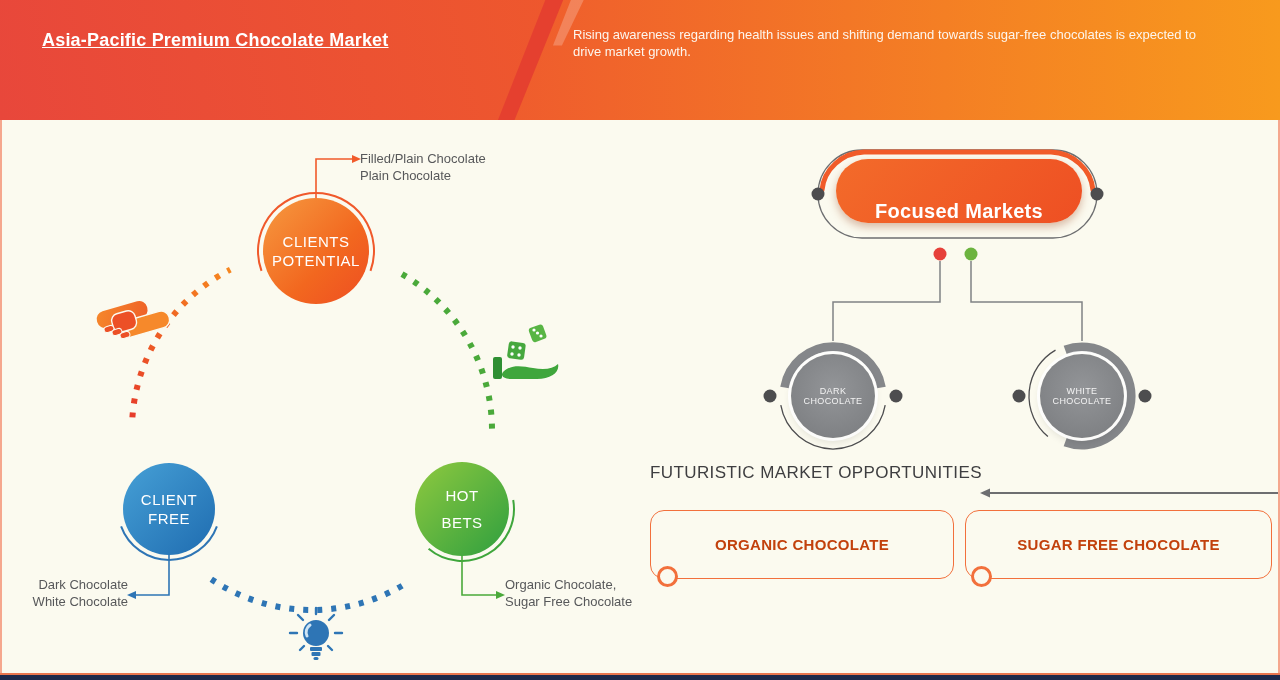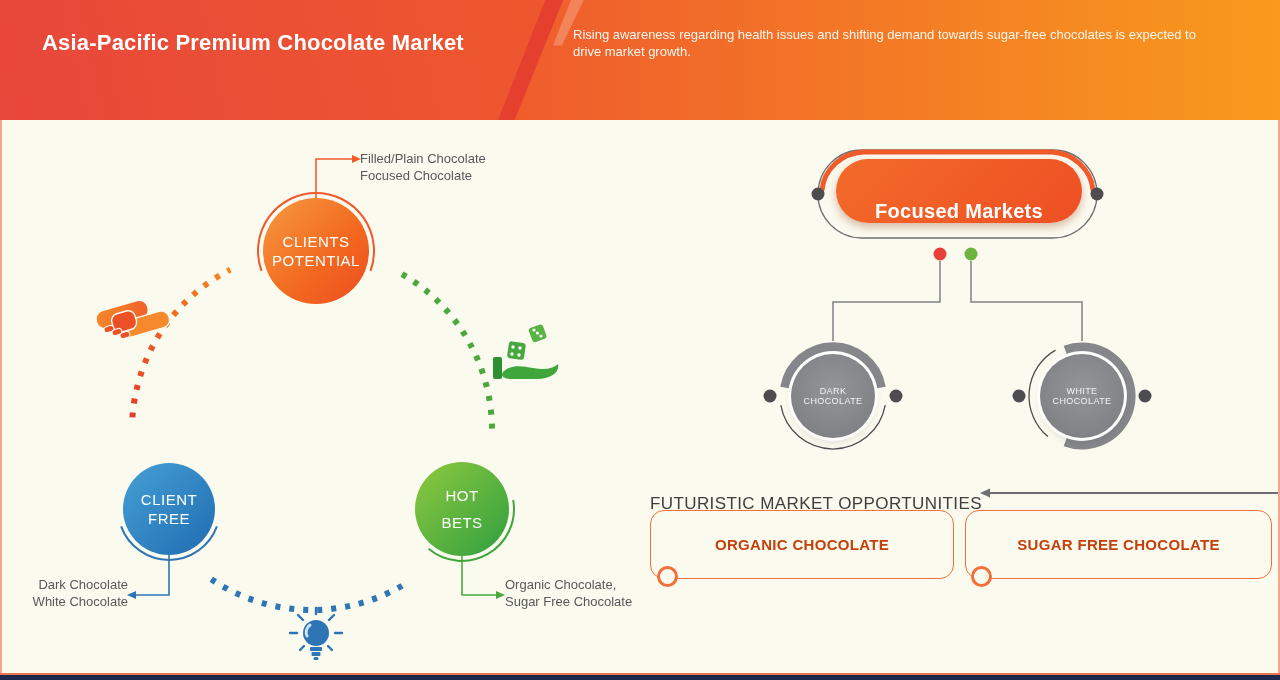--- a/index.html
+++ b/index.html
@@ -11,21 +11,21 @@
   .header-stripe{position:absolute;top:0;left:0;width:100%;height:100%;
           background:#e5402f;
           clip-path:polygon(0 0,44% 0,40.2% 100%,0 100%);}
   .header-left-bg{position:absolute;top:0;left:0;width:100%;height:100%;
           background:linear-gradient(78deg,#e8473b 0%,#ee582d 45%,#f78f1e 100%);
           clip-path:polygon(0 0,42.6% 0,38.9% 100%,0 100%);}
   .header-glint{position:absolute;top:0;left:0;width:100%;height:100%;
           background:rgba(255,255,255,.22);
           clip-path:polygon(44.6% 0,45.6% 0,43.9% 38%,43.2% 38%);}
   .header-title{position:absolute;left:42px;top:28px;width:440px;color:#ffffff;
-          font-size:22px;font-weight:bold;line-height:1.35;letter-spacing:.2px;}
+          font-size:18px;font-weight:bold;line-height:1.35;letter-spacing:.2px;text-decoration:underline;}
   .header-desc{position:absolute;left:573px;top:26px;width:640px;color:#fdf6ee;
           font-size:13px;line-height:1.34;}
   
   .frame-line{position:absolute;background:#f5a78e;z-index:6;}
   .navy-bar{position:absolute;left:0;top:675px;width:1280px;height:5px;background:#1d2a4b;z-index:7;}
   
   .content{position:absolute;top:120px;left:0;width:1280px;height:555px;}
   .content svg{position:absolute;top:0;left:0;z-index:1;}
   .node{position:absolute;border-radius:50%;display:flex;flex-direction:column;
         align-items:center;justify-content:center;color:#ffffff;text-align:center;
@@ -41,21 +41,21 @@
   .fm-pill{position:absolute;left:836px;top:39px;width:246px;height:64px;border-radius:32px;
         background:linear-gradient(135deg,#f36b2a,#ee4f23);
         box-shadow:0 4px 8px rgba(150,60,20,.35);
         display:flex;align-items:flex-end;justify-content:center;color:#ffffff;
         font-size:20px;font-weight:bold;letter-spacing:.3px;z-index:2;}
   .gray-node{position:absolute;width:84px;height:84px;border-radius:50%;
         background:radial-gradient(circle at 50% 42%,#939598 0%,#808285 72%,#747679 100%);
         box-shadow:0 0 0 3px rgba(255,255,255,.85),0 4px 8px rgba(0,0,0,.12);
         display:flex;align-items:center;justify-content:center;text-align:center;
         color:#f3f3f3;font-size:9px;letter-spacing:.4px;z-index:2;}
-  .opp-heading{position:absolute;left:650px;top:374px;color:#3e3e40;font-size:17px;
+  .opp-heading{position:absolute;left:650px;top:343px;color:#3e3e40;font-size:17px;
         font-weight:500;letter-spacing:.4px;z-index:2;}
   .opp-box{position:absolute;top:390px;height:67px;border:1.6px solid #f2703c;
         border-radius:14px;display:flex;align-items:center;justify-content:center;
         color:#c2410c;font-size:15px;font-weight:bold;letter-spacing:.3px;z-index:2;}
   .opp-box-1{left:650px;width:302px;}
   .opp-box-2{left:965px;width:305px;}
   .opp-dot{position:absolute;width:21px;height:21px;border-radius:50%;background:#fbfaef;
         border:3px solid #f2703c;box-sizing:border-box;z-index:3;}
 </style>
 </head>
@@ -172,21 +172,21 @@
       <span>CLIENT</span>
       <span>FREE</span>
     </div>
     <div class="node node-hotbets">
       <span>HOT</span>
       <span>BETS</span>
     </div>
 
     <div class="annot" style="left:360px;top:31px;">
       <div>Filled/Plain Chocolate</div>
-      <div>Focused Chocolate</div>
+      <div>Plain Chocolate</div>
     </div>
     <div class="annot" style="left:18px;top:457px;width:110px;text-align:right;">
       <div>Dark Chocolate</div>
       <div>White Chocolate</div>
     </div>
     <div class="annot" style="left:505px;top:457px;">
       <div>Organic Chocolate,</div>
       <div>Sugar Free Chocolate</div>
     </div>
 

